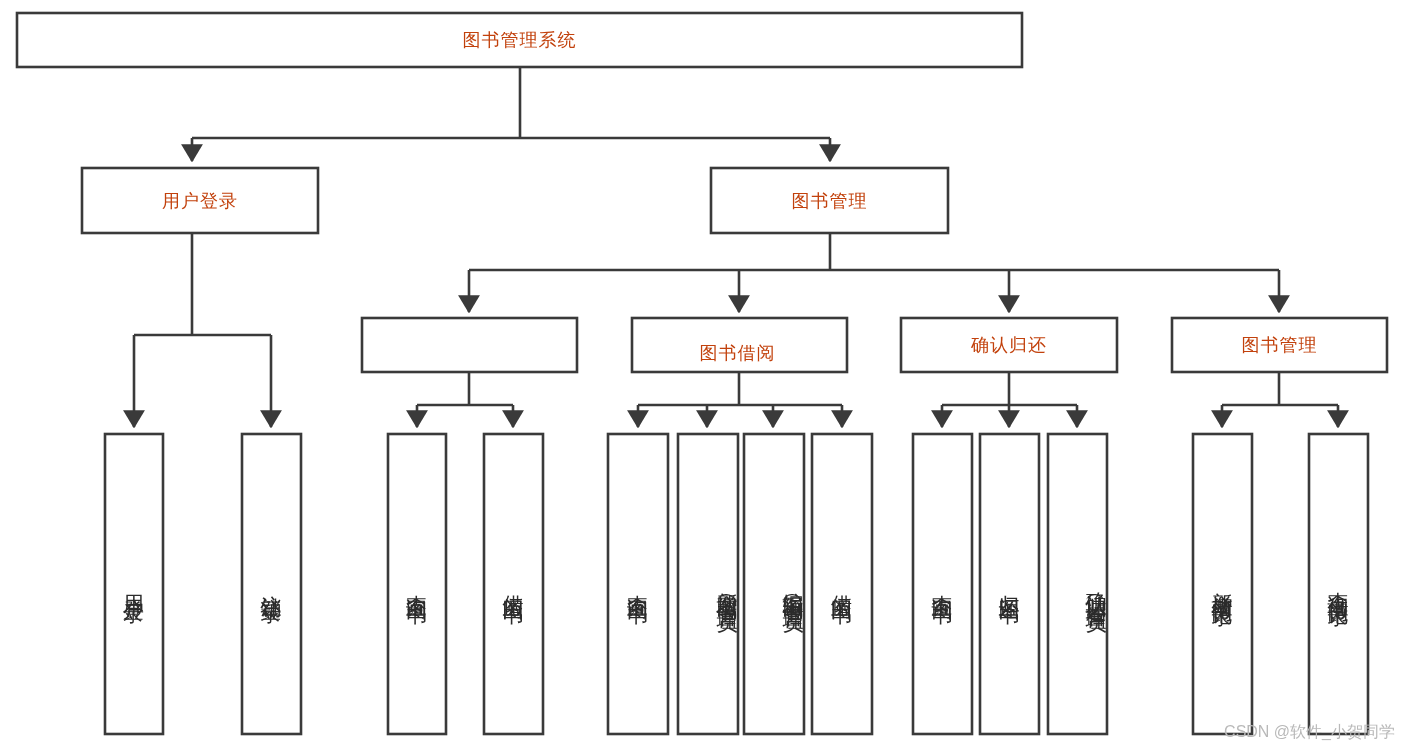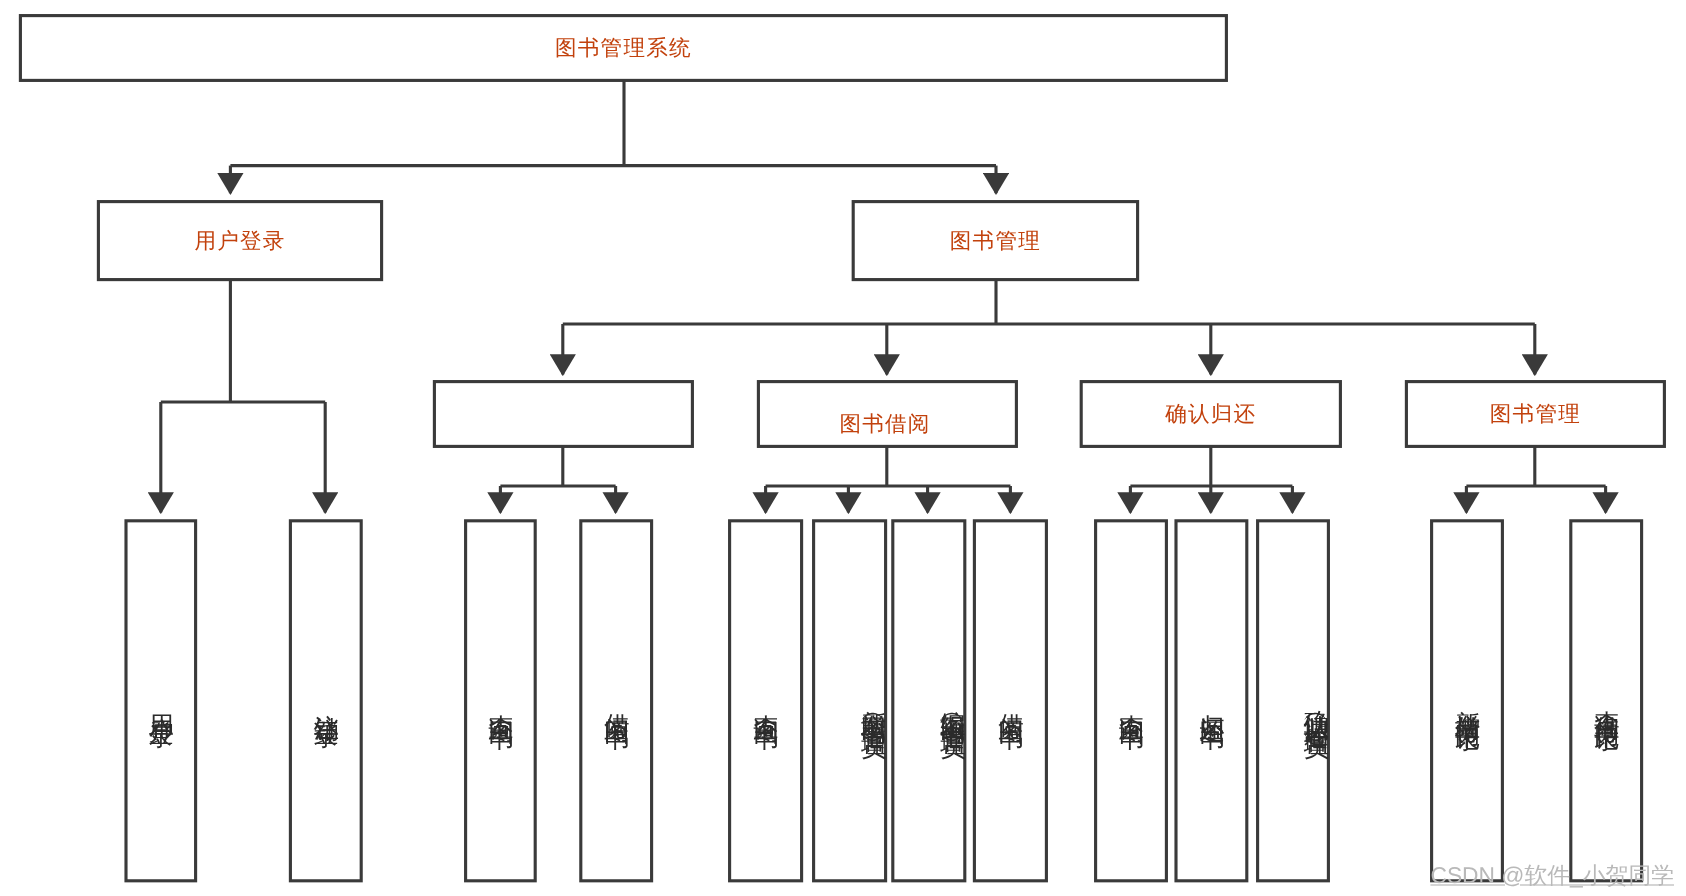--- a/index.html
+++ b/index.html
@@ -63,25 +63,24 @@
     display: flex;
     align-items: center;
     justify-content: center;
     pointer-events: none;
   }
   #watermark {
     position: absolute;
     right: 10px;
     bottom: 4px;
     font-family: "Liberation Sans", "DejaVu Sans", sans-serif;
-    font-size: 19px;
+    font-size: 16px;
     color: #b9b9b9;
     white-space: nowrap;
     pointer-events: none;
-    text-decoration: underline;
   }
 </style>
 </head>
 <body>
 
 <div id="diagram-root">
 
   <svg id="tree-svg" viewBox="0 0 1405 747">
     <defs>
       <marker id="arrow" viewBox="0 0 10 12" refX="9.2" refY="6" markerWidth="7" markerHeight="8.4" orient="auto-start-reverse">

